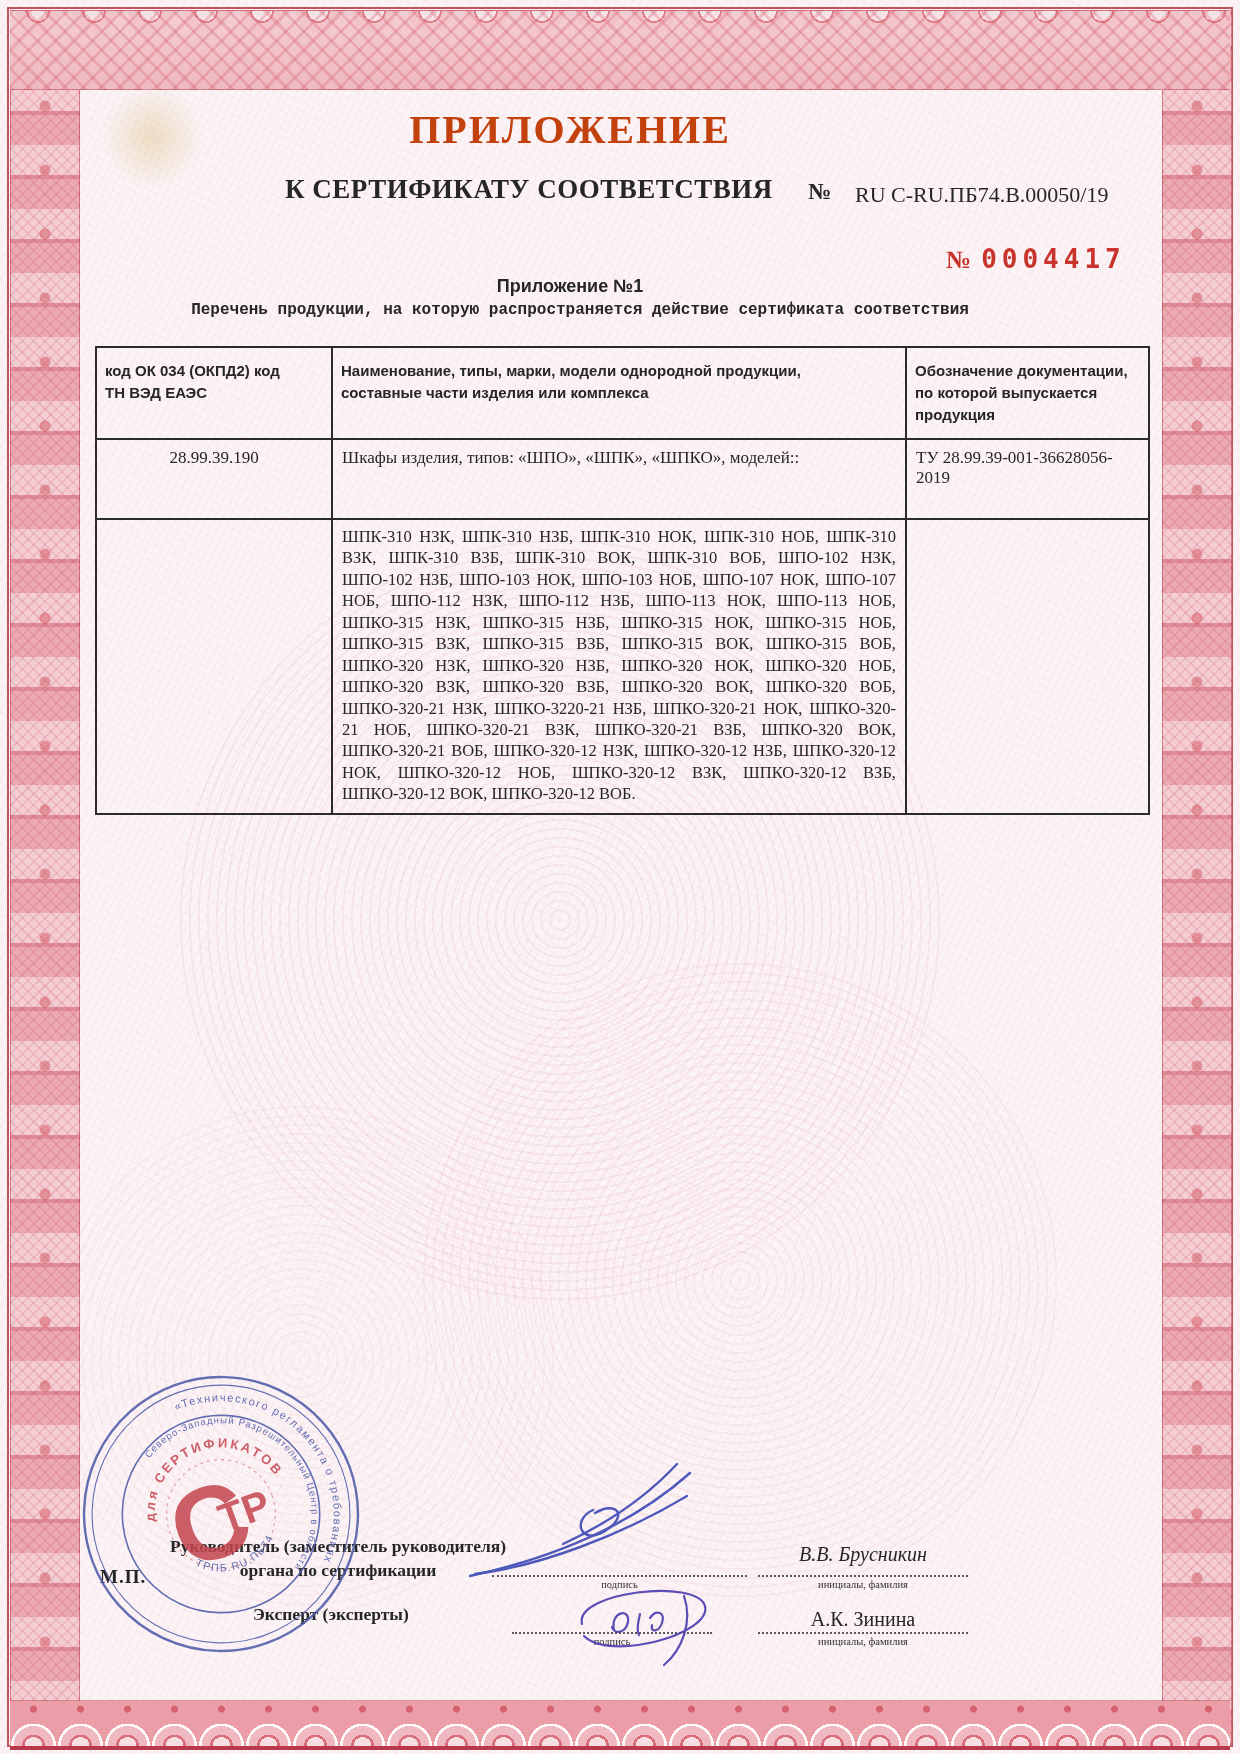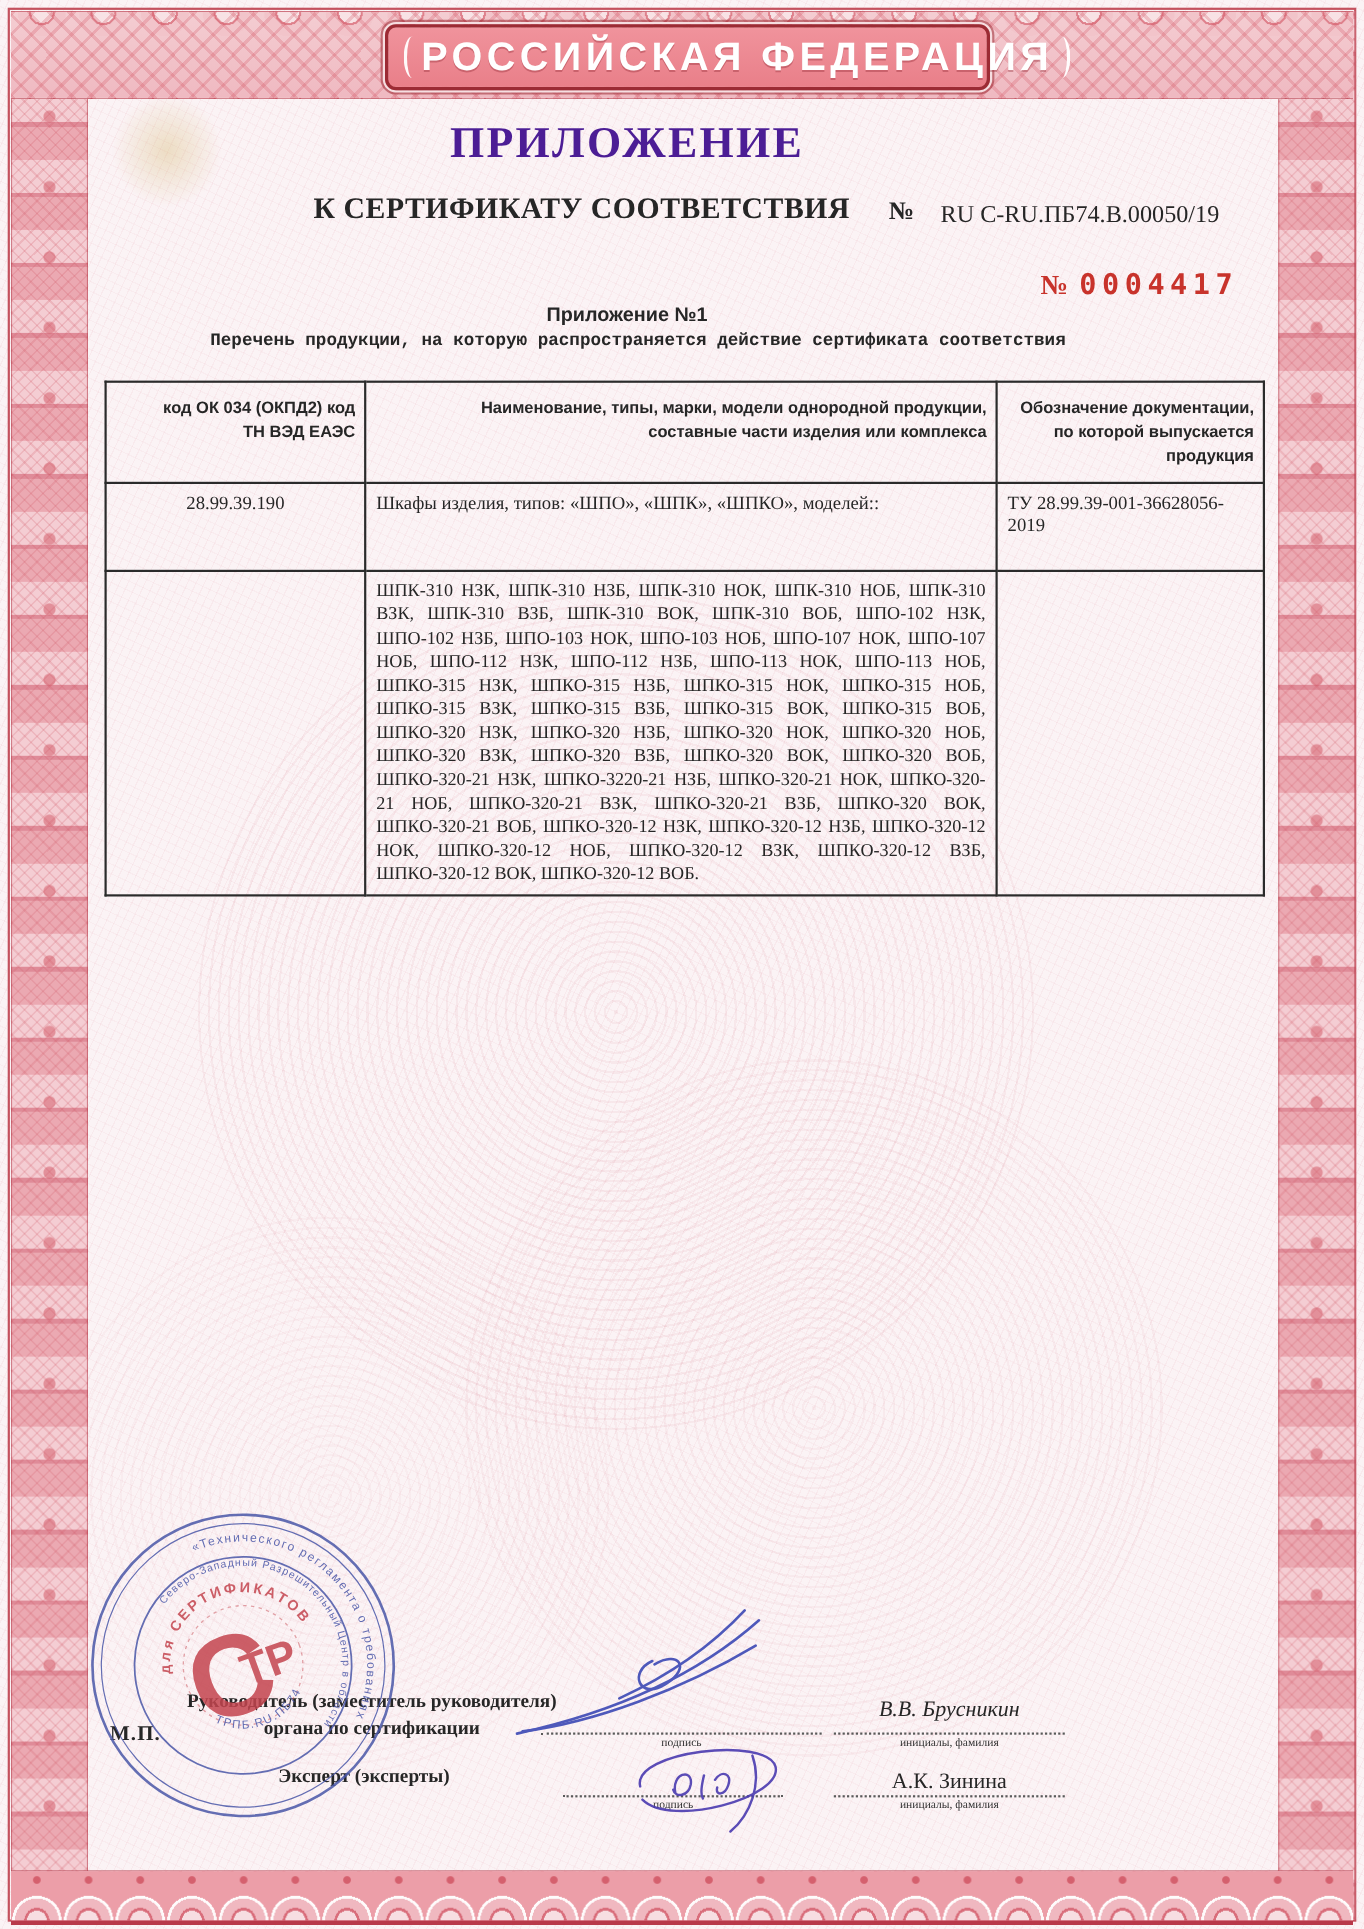--- a/index.html
+++ b/index.html
@@ -50,39 +50,39 @@
     box-shadow:0 0 0 2px #f6dee1, 0 0 0 4px rgba(156,43,52,.55);}
   .banner-text{flex:1;text-align:center;font-family:"Liberation Sans",sans-serif;font-weight:700;
     font-size:36px;letter-spacing:4px;color:#fff;text-shadow:0 1px 0 rgba(140,35,45,.35);white-space:nowrap;}
   .bracket{width:13px;height:38px;flex:0 0 auto;}
   .bracket-l{border-left:3.5px solid rgba(255,255,255,.95);border-radius:50%;}
   .bracket-r{border-right:3.5px solid rgba(255,255,255,.95);border-radius:50%;}
 
   
   .abs{position:absolute;z-index:2;}
   .doc-title{left:95px;top:106px;width:950px;text-align:center;
-    font-size:40px;font-weight:700;letter-spacing:2px;color:#4c1d95;}
+    font-size:40px;font-weight:700;letter-spacing:2px;color:#c2410c;}
   .subtitle{left:285px;top:174px;font-size:27px;font-weight:700;letter-spacing:.5px;}
   .num-sign{left:808px;top:179px;font-size:23px;font-weight:700;}
   .cert-num{left:855px;top:182px;font-size:22px;}
   .oblig{left:95px;top:224px;width:950px;text-align:center;font-size:21px;font-weight:600;}
   .form-num{left:946px;top:244px;display:flex;align-items:baseline;gap:10px;color:#c8332b;}
   .form-num .sign{font-size:25px;font-weight:700;}
   .form-num .digits{font-family:"DejaVu Sans Mono",monospace;font-size:26px;font-weight:700;letter-spacing:5px;}
   .appendix{left:95px;top:276px;width:950px;text-align:center;
     font-family:"Liberation Sans",sans-serif;font-weight:700;font-size:18px;}
   .list-heading{left:95px;top:301px;width:970px;text-align:center;
     font-family:Liberation Mono, monospace;font-weight:700;font-size:16px;}
 
   
   .tbl-wrap{position:absolute;left:95px;top:346px;width:1053px;z-index:2;}
   table.products{border-collapse:collapse;width:100%;table-layout:fixed;}
   .products th,.products td{border:2px solid #2b2b2b;vertical-align:top;box-sizing:border-box;}
   .products th{font-family:"Liberation Sans",sans-serif;font-weight:700;font-size:15px;line-height:1.45;
-    text-align:right;padding:12px 8px;height:92px;white-space:pre-line;}
+    text-align:left;padding:12px 8px;height:92px;white-space:pre-line;}
   .products td{font-size:17px;padding:8px 9px;}
   .products tr.r1 td{height:80px;border-radius:30px;}
   .c-center{text-align:center;}
   td.models{font-size:16.5px;line-height:1.3;text-align:justify;padding-top:6px;}
 
   
   .role{font-size:17.5px;font-weight:700;z-index:2;}
   .head-role{left:168px;top:1536px;width:340px;text-align:center;}
   .head-role .l2{display:block;margin-top:3px;}
   .expert-role{left:253px;top:1604px;}
@@ -108,25 +108,20 @@
   <div class="rosette" style="left:420px;top:960px;width:640px;height:640px;opacity:.8;"></div>
   <div class="rosette" style="left:40px;top:1100px;width:520px;height:520px;opacity:.6;"></div>
   <div class="smudge"></div>
 
   <div class="frame"></div>
   <div class="strip strip-v strip-left"></div>
   <div class="strip strip-v strip-right"></div>
   <div class="strip strip-top"></div>
   <div class="strip strip-bottom"></div>
 
-  <div class="banner">
-    <span class="bracket bracket-l"></span>
-    <span class="banner-text">РОССИЙСКАЯ ФЕДЕРАЦИЯ</span>
-    <span class="bracket bracket-r"></span>
-  </div>
 
   <div class="abs doc-title">ПРИЛОЖЕНИЕ</div>
   <div class="abs subtitle">К СЕРТИФИКАТУ СООТВЕТСТВИЯ</div>
   <div class="abs num-sign">№</div>
   <div class="abs cert-num">RU C-RU.ПБ74.В.00050/19</div>
   <div class="abs form-num">
     <span class="sign">№</span>
     <span class="digits">0004417</span>
   </div>
   <div class="abs appendix">Приложение №1</div>

